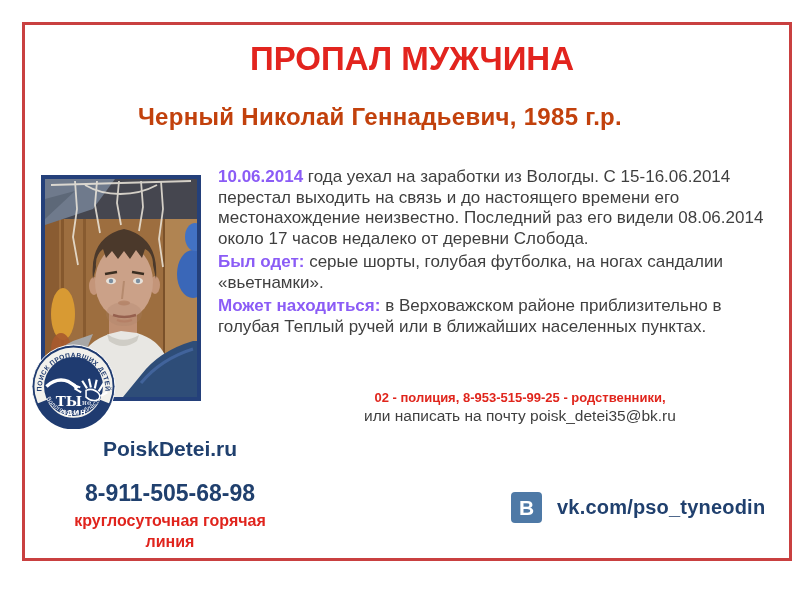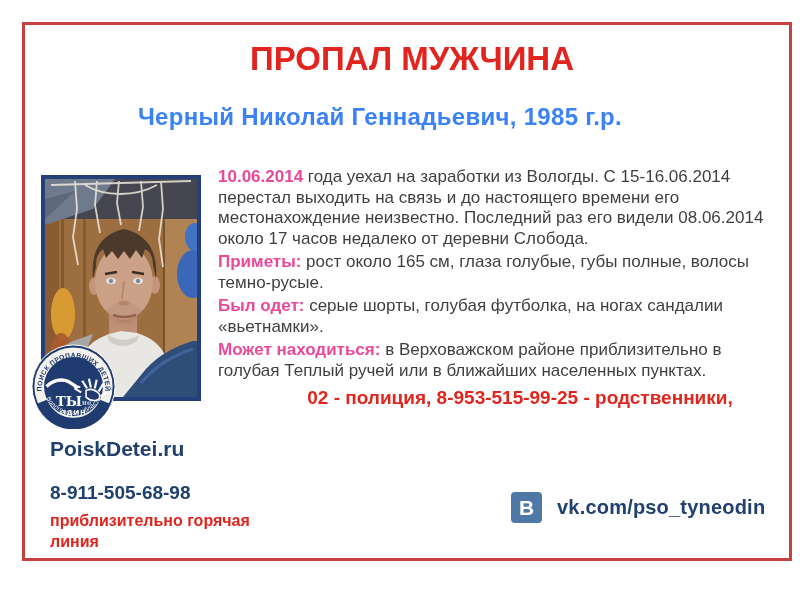--- a/index.html
+++ b/index.html
@@ -11,42 +11,42 @@
   .frame {
     position:absolute; left:22px; top:22px; width:770px; height:539px;
     border:3px solid #c94040; background:#ffffff;
   }
   .title {
     position:absolute; top:42px; left:0; width:800px; text-align:center;
     font-size:33px; line-height:33px; font-weight:bold; color:#e2241e;padding-left:24px;
   }
   .subtitle {
     position:absolute; top:104px; left:0; width:760px; text-align:center;
-    font-size:24px; line-height:26px; font-weight:bold; color:#3b82f6; letter-spacing:.3px;
+    font-size:24px; line-height:26px; font-weight:bold; color:#c2410c; letter-spacing:.3px;
   }
   .photo {
     position:absolute; left:41px; top:175px; width:160px; height:226px;
     border:4px solid #24407a; background:#9d6e3f;
   }
   .photo svg { display:block; width:152px; height:218px; }
   .logo { position:absolute; left:31px; top:344px; width:85px; height:85px; }
   .desc {
     position:absolute; left:218px; top:167px; width:566px;
     font-size:17px; line-height:20.5px; color:#3f3f3f;
   }
   .desc p { margin:0 0 3px 0; }
-  .blue-b { font-weight:bold; color:#ec4899;text-align:right; }
+  .blue-b { font-weight:bold; color:#8b5cf6;text-align:right; }
   .plea {
     position:absolute; left:285px; top:389px; width:470px; text-align:center;
     font-size:15.5px; line-height:17.5px; color:#3f3f3f;
   }
-  .plea .red-b { font-weight:bold; color:#e0251c; font-size:19px; }
-  .left-col { position:absolute; left:50px; top:438px; width:240px; }
+  .plea .red-b { font-weight:bold; color:#e0251c; font-size:13px; }
+  .left-col { position:absolute; left:50px; top:438px; width:240px; text-align:center; }
   .site { font-size:21px; line-height:22px; font-weight:bold; color:#20406e; }
-  .hotline-phone { margin-top:20px; font-size:19px; line-height:26px; font-weight:bold; color:#20406e; }
+  .hotline-phone { margin-top:20px; font-size:23px; line-height:26px; font-weight:bold; color:#20406e; }
   .hotline-red { margin-top:4px; font-size:16px; line-height:21px; font-weight:bold; color:#e0241d; }
   .vk-row { position:absolute; left:511px; top:492px; display:flex; align-items:center; }
   .vk-icon {
     width:31px; height:31px; background:#4e79a6; border-radius:4px;
     color:#ffffff; font-weight:bold; font-size:21px; line-height:31px; text-align:center;
   }
   .vk-url { margin-left:15px; font-size:20px; font-weight:bold; color:#20406e; letter-spacing:.2px; }
 </style>
 </head>
 <body>
@@ -142,34 +142,34 @@
       </g>
       <text x="44" y="64" text-anchor="middle" fill="#ffffff" font-family="DejaVu Serif, serif">
         <tspan font-size="14" font-weight="bold">ТЫ</tspan><tspan font-size="7.5" dy="-1">не</tspan>
       </text>
       <text x="44" y="73" text-anchor="middle" fill="#ffffff" font-size="7.5" font-weight="bold" letter-spacing="1.5">ОДИН</text>
     </svg>
   </div>
 
   <div class="desc">
     <p><span class="blue-b">10.06.2014</span><span> года уехал на заработки из Вологды. С 15-16.06.2014 перестал выходить на связь и до настоящего времени его местонахождение неизвестно. Последний раз его видели 08.06.2014 около 17 часов недалеко от деревни Слобода.</span></p>
-    <p><span class="blue-b">Приметы:</span><span> рост около 165 см, глаза голубые, губы полные, волосы темно-русые.</span></p>
     <p><span class="blue-b">Был одет:</span><span> серые шорты, голубая футболка, на ногах сандалии «вьетнамки».</span></p>
     <p><span class="blue-b">Может находиться:</span><span> в Верховажском районе приблизительно в голубая Теплый ручей или в ближайших населенных пунктах.</span></p>
   </div>
 
   <div class="plea">
     <div class="red-b">02 - полиция, 8-953-515-99-25 - родственники,</div>
+    <div>или написать на почту poisk_detei35@bk.ru</div>
   </div>
 
   <div class="left-col">
     <div class="site">PoiskDetei.ru</div>
     <div class="hotline-phone">8-911-505-68-98</div>
     <div class="hotline-red">
-      <div>приблизительно горячая линия</div>
+      <div>круглосуточная горячая линия</div>
     </div>
   </div>
 
   <div class="vk-row">
     <div class="vk-icon">В</div>
     <div class="vk-url">vk.com/pso_tyneodin</div>
   </div>
 </div>
 
 </body></html>

